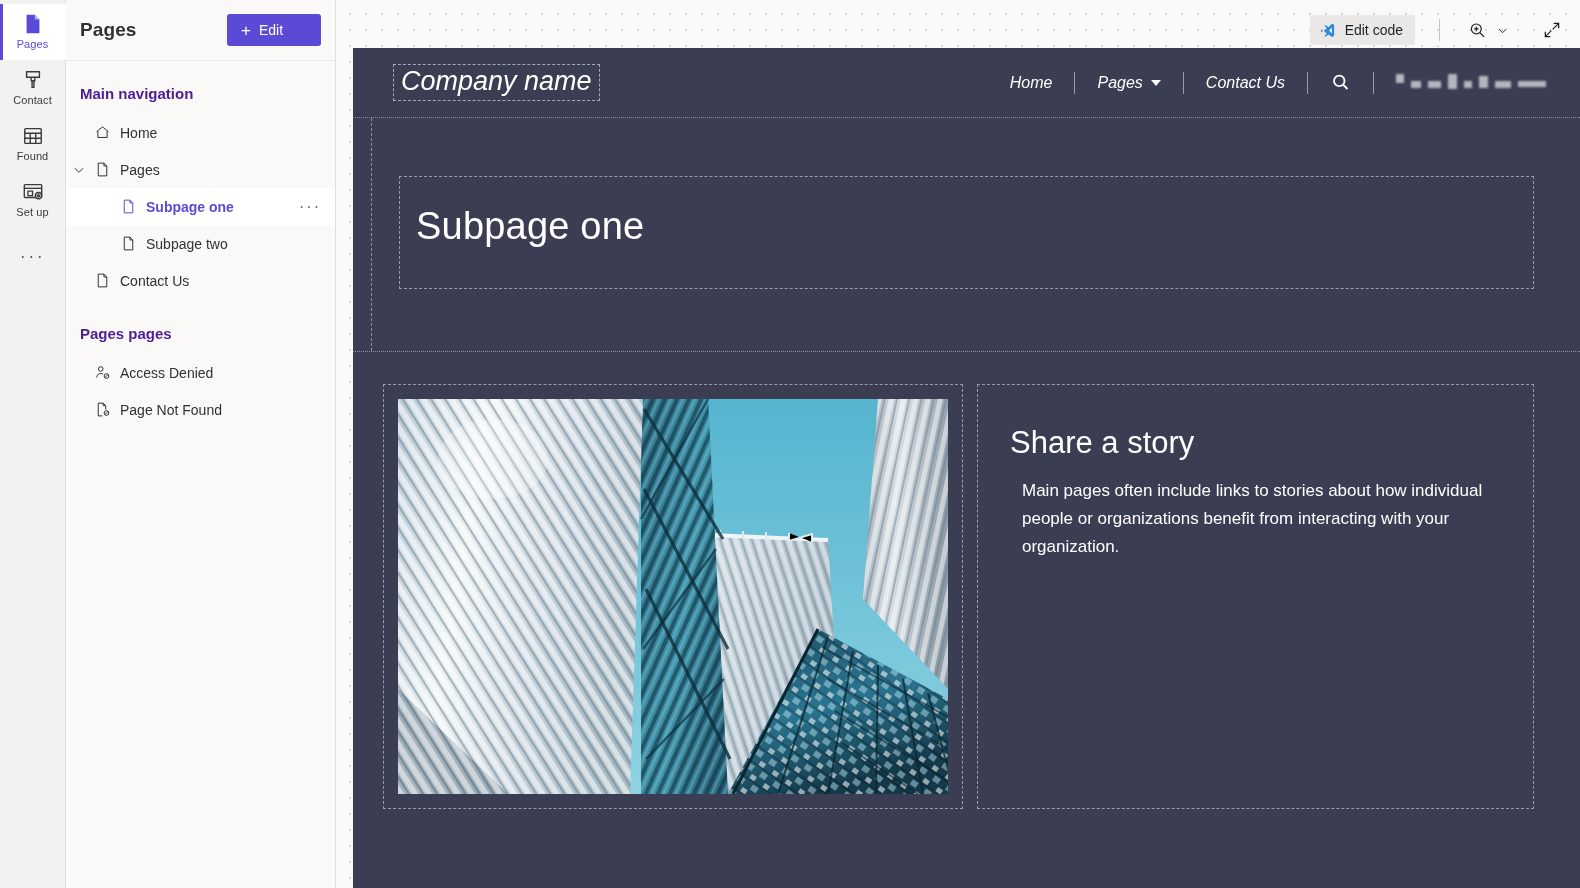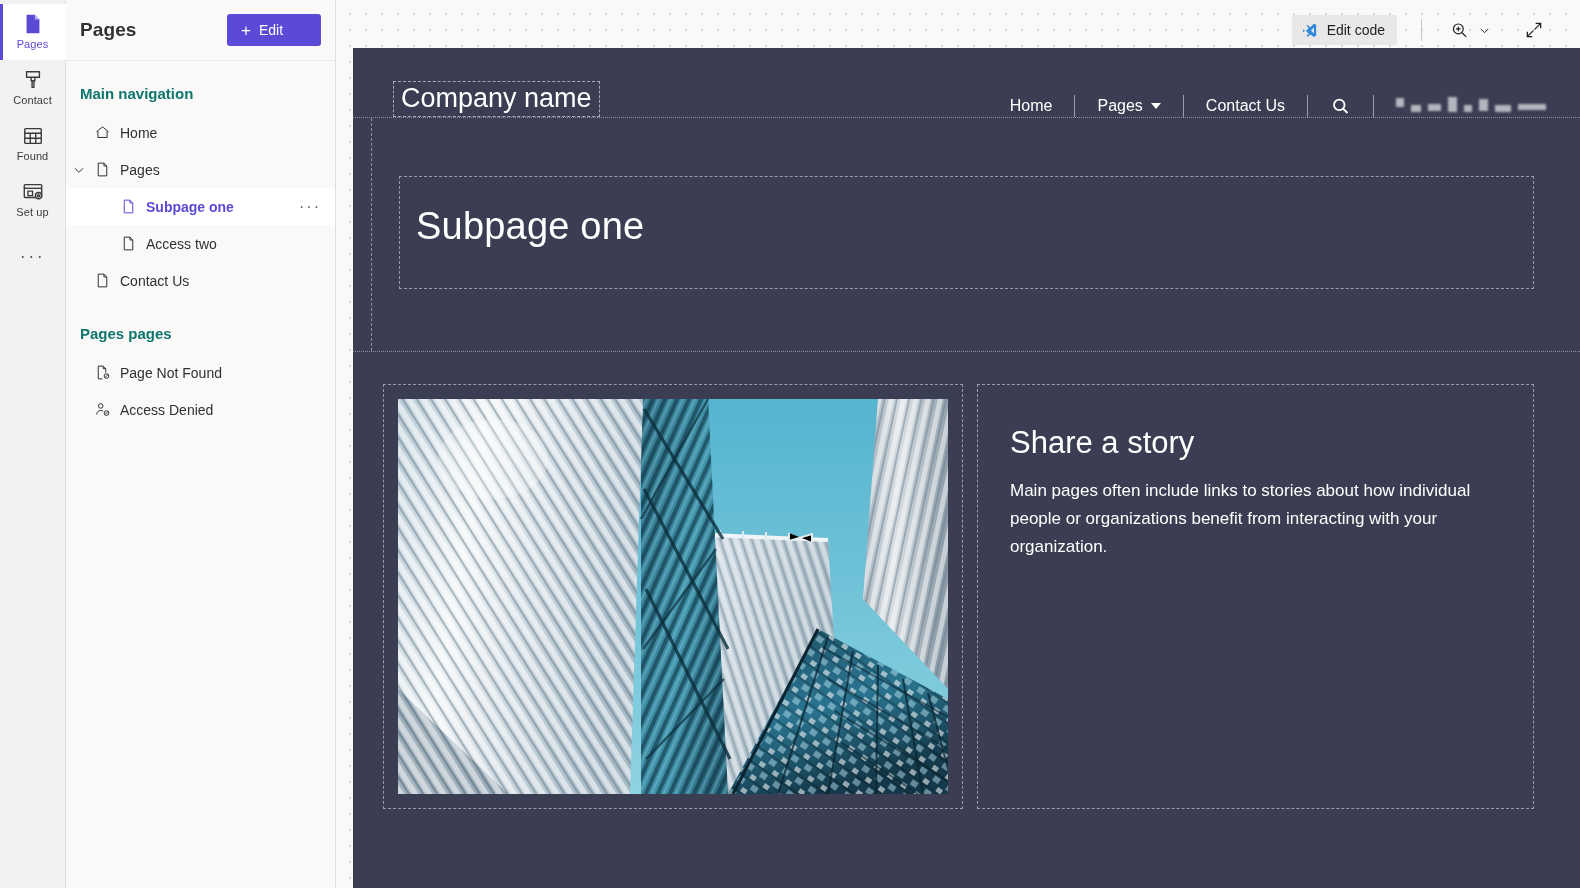--- a/index.html
+++ b/index.html
@@ -64,21 +64,21 @@
     height: 32px; min-width: 94px; padding: 0 14px;
     border-radius: 3px; font-size: 14px;
     font-family: "Liberation Sans", sans-serif;
     display: inline-flex; align-items: center; gap: 8px;
     cursor: pointer;
   }
   .add-page-btn .plus { font-size: 17px; line-height: 1; font-weight: 400; }
 
   .panel-body { flex: 1; overflow: hidden; padding-top: 14px; }
   .section-head {
-    font-size: 15px; font-weight: 700; color: #0f766e;
+    font-size: 15px; font-weight: 700; color: #4c1d95;
     padding: 10px 14px 12px 14px;
   }
   .tree { display: flex; flex-direction: column; }
   .tree-row {
     height: 37px; display: flex; align-items: center;
     font-size: 14px; color: #323130; cursor: pointer;
     padding-right: 10px; position: relative;
   }
   .tree-row .chev {
     width: 26px; display: flex; align-items: center; justify-content: center;
@@ -101,21 +101,21 @@
     flex: 1; position: relative; height: 888px;
     background-color: #faf9f8;
     background-image: radial-gradient(#d9d7d5 1px, transparent 1.2px);
     background-size: 16px 16px;
     background-position: 6px 6px;
     overflow: hidden;
   }
   .canvas-toolbar {
     position: absolute; top: 0; right: 0;
     height: 60px; display: flex; align-items: center;
-    gap: 10px; padding-right: 32px; z-index: 20;
+    gap: 10px; padding-right: 14px; z-index: 20;
   }
   .edit-code-btn {
     display: inline-flex; align-items: center; gap: 9px;
     background: #e9e8e7; border: none;
     height: 30px; padding: 0 12px 0 9px;
     border-radius: 2px; cursor: pointer;
     font-size: 14px; color: #201f1e;
     font-family: "Liberation Sans", sans-serif;
   }
   .tb-div { width: 1px; height: 22px; background: #c8c6c4; margin: 0 14px; }
@@ -126,24 +126,25 @@
   .tb-icon-btn.spaced { margin-left: 14px; }
 
   
   .site {
     position: absolute; left: 17px; top: 48px;
     width: 1227px; height: 840px;
     background: #3b3e52;
     overflow: hidden;
   }
   .site-header {
-    height: 70px; display: flex; align-items: flex-end;
+    height: 70px; display: flex; align-items: center;
     padding: 0 0 0 40px;
     border-bottom: 1px dotted #8c8fa0;
     position: relative;
+    font-style: italic;
   }
   .brand {
     font-size: 27px; color: #ffffff; font-weight: 400;
     border: 1px dashed #a7a9b6; padding: 2px 7px 4px 7px;
     line-height: 1.05; white-space: nowrap;
   }
   .site-nav {
     margin-left: auto; display: flex; align-items: center;
     gap: 0; padding-right: 28px; color: #ffffff; font-size: 16px;
   }
@@ -184,21 +185,21 @@
     width: 580px; flex: 0 0 580px;
   }
   .photo {
     width: 550px; height: 395px; display: block; overflow: hidden;
   }
   .sec2-col-txt {
     border: 1px dashed #9a9cab; flex: 1; margin-left: 14px;
     padding: 40px 28px 43px 32px;
   }
   .h2 { font-size: 31px; color: #ffffff; font-weight: 400; margin-bottom: 16px; }
-  .sec2-col-txt .body-text { max-width: 560px; }
+  .sec2-col-txt .body-text { max-width: 560px; margin-left: 12px; }
 
   svg { display: block; }
 </style>
 </head>
 <body>
 
 <div id="app">
 
   <div class="rail">
 
@@ -305,62 +306,62 @@
         </div>
 
         <div class="tree-row indent">
           <span class="twirl-spacer"></span>
           <span class="pg-icon">
             <svg viewBox="0 0 24 24" width="17" height="17" fill="none" stroke="#323130" stroke-width="1.4">
               <path d="M6 3h8l4 4v14H6z"></path>
                 <path d="M14 3v4h4"></path>
             </svg>
           </span>
-          <span class="lbl">Access two</span>
+          <span class="lbl">Subpage two</span>
         </div>
 
         <div class="tree-row">
           <span class="twirl-spacer"></span>
           <span class="pg-icon">
             <svg viewBox="0 0 24 24" width="17" height="17" fill="none" stroke="#323130" stroke-width="1.4">
               <path d="M6 3h8l4 4v14H6z"></path>
                 <path d="M14 3v4h4"></path>
             </svg>
           </span>
           <span class="lbl">Contact Us</span>
         </div>
       </div>
 
       <div class="section-head" style="padding-top:26px;">Pages pages</div>
 
       <div class="tree other-list">
+
+        <div class="tree-row">
+          <span class="pg-icon">
+            <svg viewBox="0 0 24 24" width="17" height="17" fill="none" stroke="#323130" stroke-width="1.4">
+              <circle cx="9.5" cy="7" r="3.2"></circle>
+              <path d="M3.8 19c0-3.4 2.6-5.6 5.7-5.6 1.2 0 2.2.3 3.1.8"></path>
+              <circle cx="17.6" cy="17" r="3.3"></circle>
+              <path d="M15.4 19.2l4.4-4.4"></path>
+            </svg>
+          </span>
+          <span class="lbl">Access Denied</span>
+        </div>
 
         <div class="tree-row">
           <span class="pg-icon">
             <svg viewBox="0 0 24 24" width="17" height="17" fill="none" stroke="#323130" stroke-width="1.4">
               <path d="M6 3h7l3.5 3.5V12"></path>
                 <path d="M6 3v18h6"></path>
                 <path d="M13 3v3.5h3.5"></path>
               <circle cx="17.6" cy="17" r="3.3"></circle>
               <path d="M15.4 19.2l4.4-4.4"></path>
             </svg>
           </span>
           <span class="lbl">Page Not Found</span>
-        </div>
-
-        <div class="tree-row">
-          <span class="pg-icon">
-            <svg viewBox="0 0 24 24" width="17" height="17" fill="none" stroke="#323130" stroke-width="1.4">
-              <circle cx="9.5" cy="7" r="3.2"></circle>
-              <path d="M3.8 19c0-3.4 2.6-5.6 5.7-5.6 1.2 0 2.2.3 3.1.8"></path>
-              <circle cx="17.6" cy="17" r="3.3"></circle>
-              <path d="M15.4 19.2l4.4-4.4"></path>
-            </svg>
-          </span>
-          <span class="lbl">Access Denied</span>
         </div>
       </div>
     </div>
   </div>
 
   <div class="canvas-wrap">
 
     <div class="canvas-toolbar">
       <button class="edit-code-btn">
         <span>

